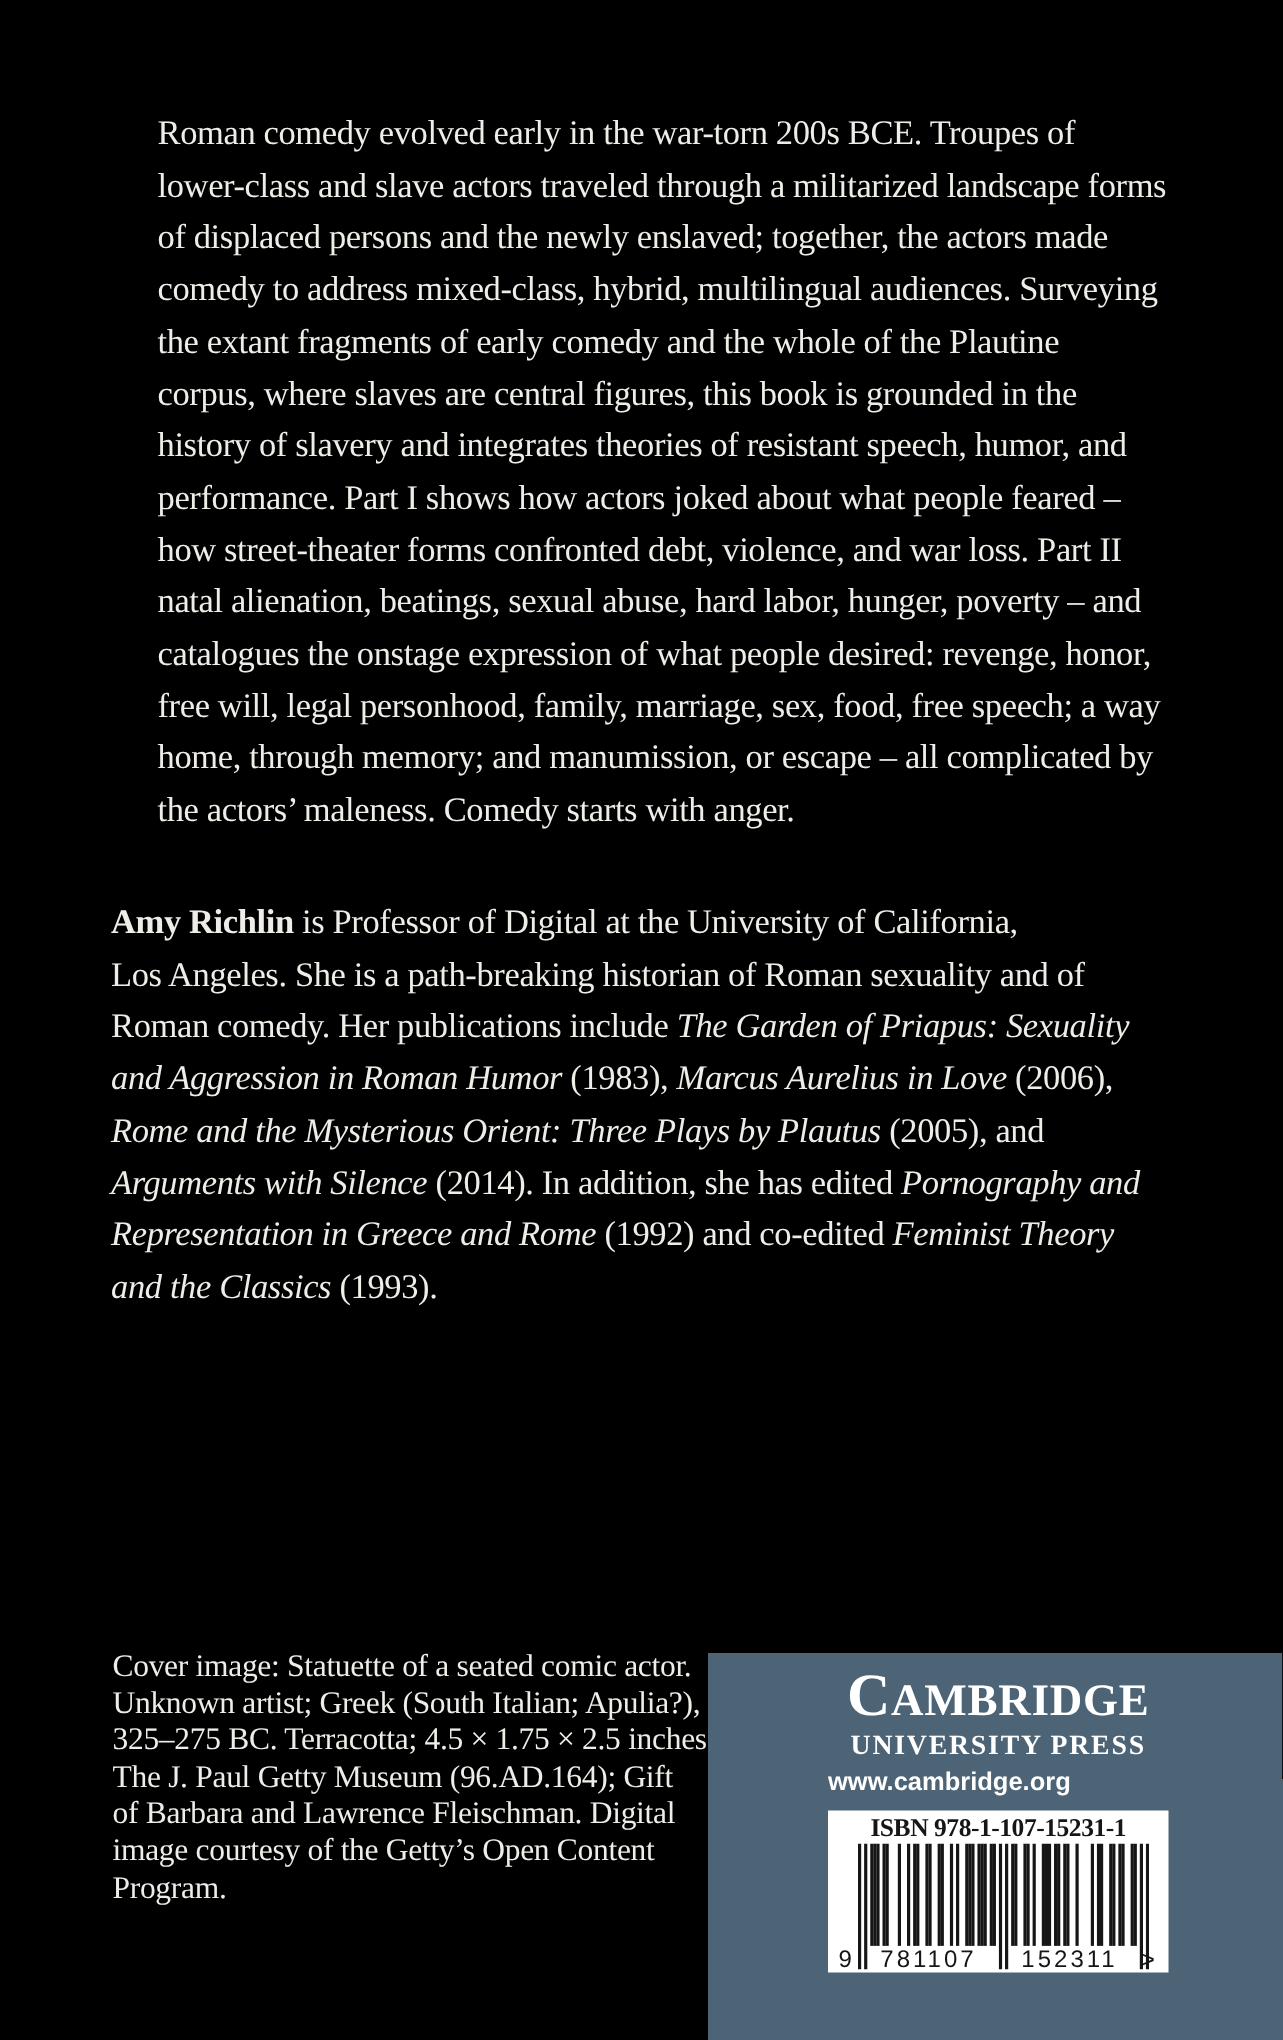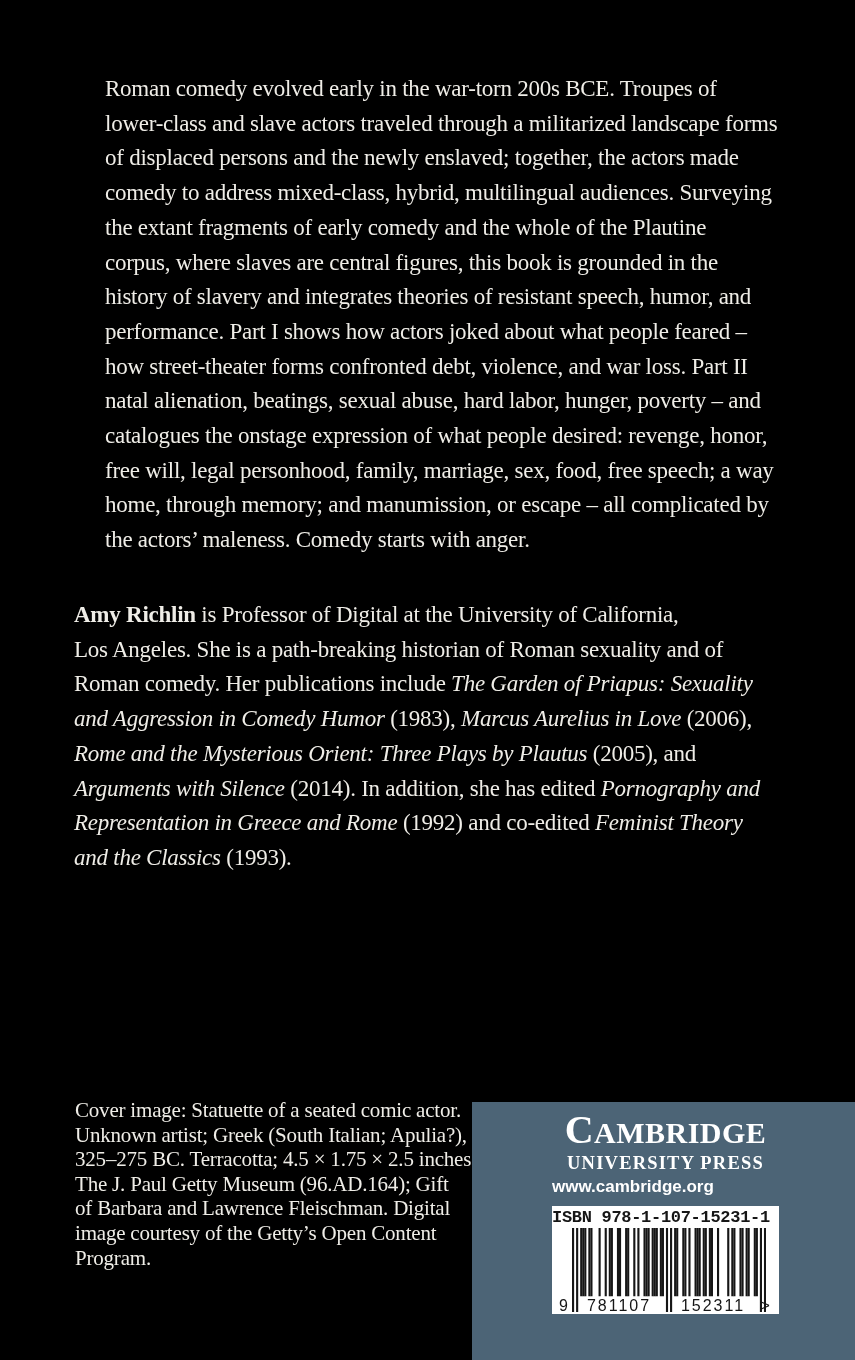--- a/index.html
+++ b/index.html
@@ -87,24 +87,25 @@
     text-align: left;
   }
   .bcbox {
     margin-top: 9px;
     background: var(--bc-bg);
     width: 227px;
     height: 108px;
     color: var(--bc-ink);
   }
   .isbn {
-    font-family: Liberation Mono, monospace;
+    font-family: Liberation Serif, serif;
     font-weight: bold;
     font-size: 17px;
     letter-spacing: -0.3px;
+    text-align: center;
     padding-top: 2px;
     line-height: 19px;
   }
   .bars-wrap {
     position: relative;
     height: 84px;
     margin: 1px 7px 0;
   }
   .bars-wrap svg {
     position: absolute;
@@ -148,21 +149,21 @@
       <div class="tline">catalogues the onstage expression of what people desired: revenge, honor,</div>
       <div class="tline">free will, legal personhood, family, marriage, sex, food, free speech; a way</div>
       <div class="tline">home, through memory; and manumission, or escape – all complicated by</div>
       <div class="tline">the actors’ maleness. Comedy starts with anger.</div>
     </section>
 
   <section class="bio">
       <div class="tline"><span class="bold">Amy Richlin</span><span class="normal"> is Professor of Digital at the University of California,</span></div>
       <div class="tline"><span class="normal">Los Angeles. She is a path-breaking historian of Roman sexuality and of</span></div>
       <div class="tline"><span class="normal">Roman comedy. Her publications include </span><span class="italic">The Garden of Priapus: Sexuality</span></div>
-      <div class="tline"><span class="italic">and Aggression in Comedy Humor</span><span class="normal"> (1983), </span><span class="italic">Marcus Aurelius in Love</span><span class="normal"> (2006),</span></div>
+      <div class="tline"><span class="italic">and Aggression in Roman Humor</span><span class="normal"> (1983), </span><span class="italic">Marcus Aurelius in Love</span><span class="normal"> (2006),</span></div>
       <div class="tline"><span class="italic">Rome and the Mysterious Orient: Three Plays by Plautus</span><span class="normal"> (2005), and</span></div>
       <div class="tline"><span class="italic">Arguments with Silence</span><span class="normal"> (2014). In addition, she has edited </span><span class="italic">Pornography and</span></div>
       <div class="tline"><span class="italic">Representation in Greece and Rome</span><span class="normal"> (1992) and co-edited </span><span class="italic">Feminist Theory</span></div>
       <div class="tline"><span class="italic">and the Classics</span><span class="normal"> (1993).</span></div>
     </section>
 
   <section class="credit">
       <div class="tline">Cover image: Statuette of a seated comic actor.</div>
       <div class="tline">Unknown artist; Greek (South Italian; Apulia?),</div>
       <div class="tline">325–275 BC. Terracotta; 4.5 × 1.75 × 2.5 inches.</div>

